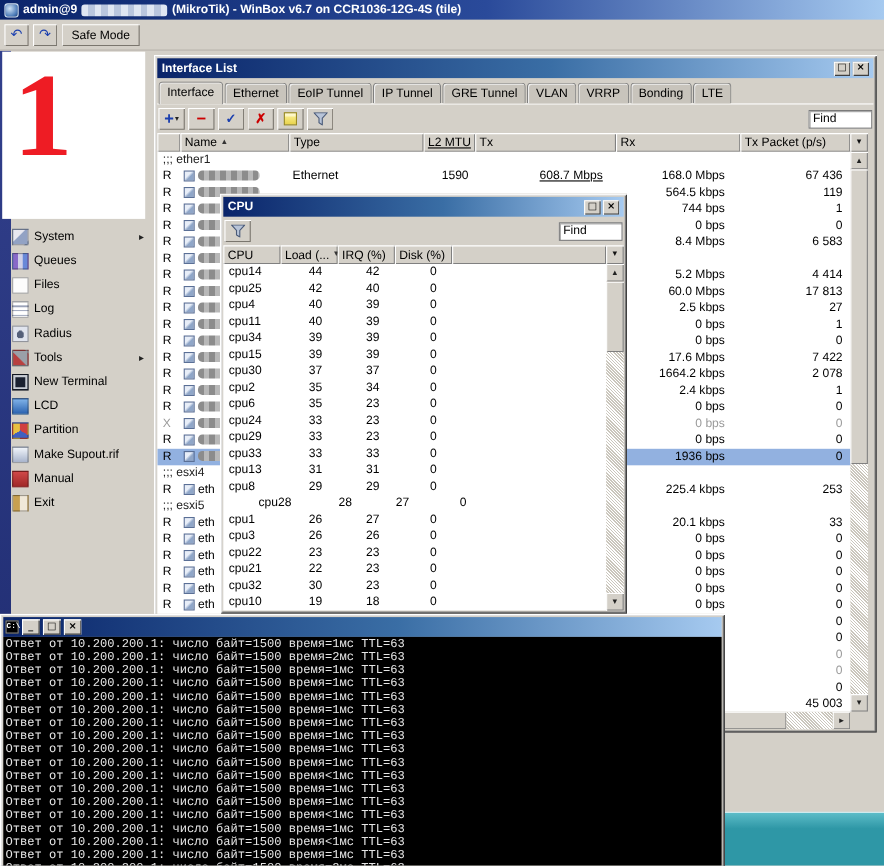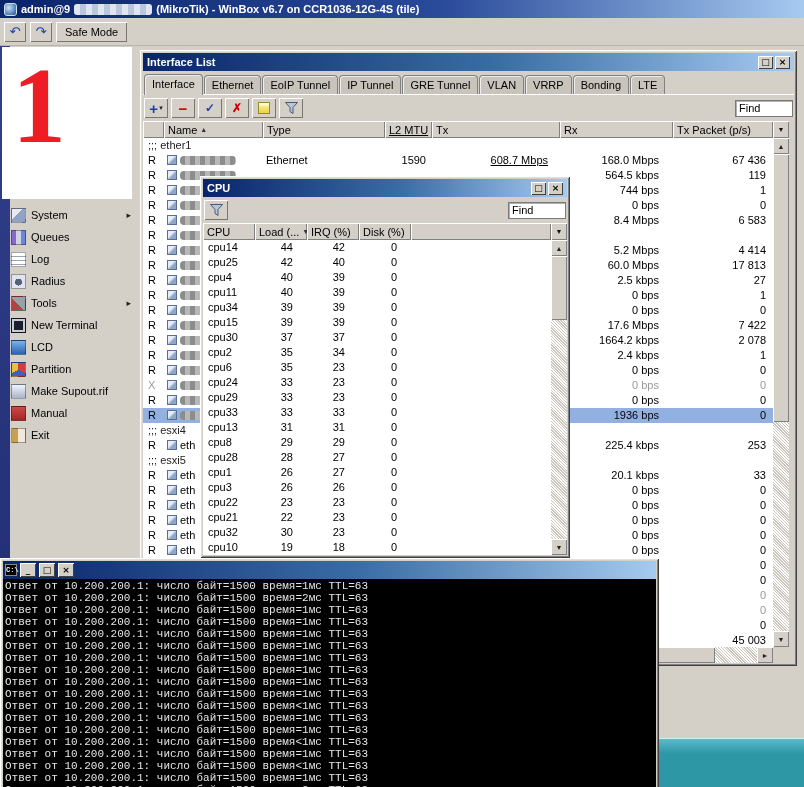--- a/index.html
+++ b/index.html
@@ -163,20 +163,24 @@
     <div class="sbitem">
       <span class="mi ic-system"></span>
       <span>System</span>
       <span class="subarr">▸</span>
     </div>
     <div class="sbitem">
       <span class="mi ic-queues"></span>
       <span>Queues</span>
     </div>
     <div class="sbitem">
+      <span class="mi ic-files"></span>
+      <span>Files</span>
+    </div>
+    <div class="sbitem">
       <span class="mi ic-log"></span>
       <span>Log</span>
     </div>
     <div class="sbitem">
       <span class="mi ic-radius"></span>
       <span>Radius</span>
     </div>
     <div class="sbitem">
       <span class="mi ic-tools"></span>
       <span>Tools</span>
@@ -713,21 +717,21 @@
             <div class="gcell " style="width: 140px;"></div>
           </div>
           <div class="grow">
             <div class="gcell c-cpu" style="width: 52px;">cpu8</div>
             <div class="gcell c-load num" style="width: 52px;">29</div>
             <div class="gcell c-irq num" style="width: 52px;">29</div>
             <div class="gcell c-disk num" style="width: 52px;">0</div>
             <div class="gcell " style="width: 140px;"></div>
           </div>
           <div class="grow">
-            <div class="gcell c-cpu" style="width: 52px;">cpu28</div>
+            <div class="gcell c-cpu" style="width: 52px; margin-left: 27px;">cpu28</div>
             <div class="gcell c-load num" style="width: 52px;">28</div>
             <div class="gcell c-irq num" style="width: 52px;">27</div>
             <div class="gcell c-disk num" style="width: 52px;">0</div>
             <div class="gcell " style="width: 140px;"></div>
           </div>
           <div class="grow">
             <div class="gcell c-cpu" style="width: 52px;">cpu1</div>
             <div class="gcell c-load num" style="width: 52px;">26</div>
             <div class="gcell c-irq num" style="width: 52px;">27</div>
             <div class="gcell c-disk num" style="width: 52px;">0</div>

